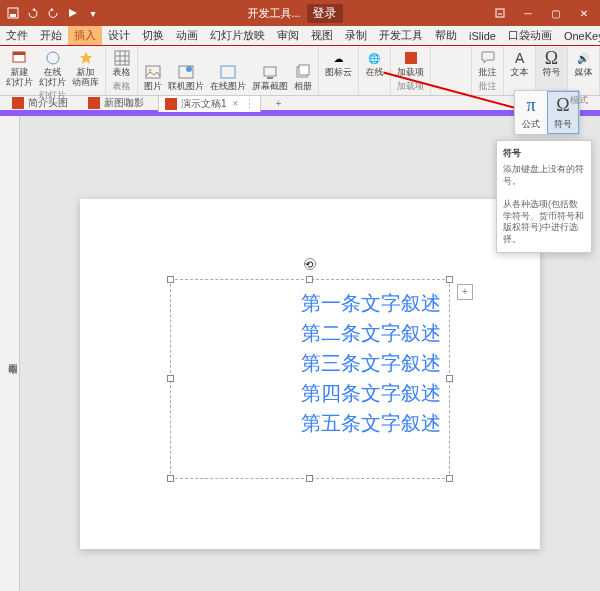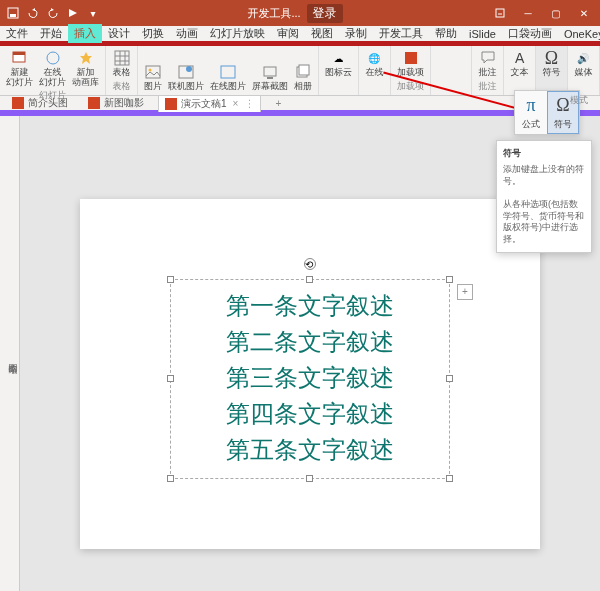--- a/index.html
+++ b/index.html
@@ -4,41 +4,41 @@
 <style>
 *{margin:0;padding:0;box-sizing:border-box;font-family:"Microsoft YaHei",sans-serif}
 body{width:600px;height:591px;background:#f3f2f1;overflow:hidden;position:relative;font-size:10px}
 .titlebar{height:26px;background:#b7472a;display:flex;align-items:center;color:#fff;padding:0 4px}
 .qat{display:flex;gap:2px;align-items:center}
 .qat-btn{width:18px;height:18px;display:flex;align-items:center;justify-content:center;cursor:pointer}
 .titlebar-center{flex:1;text-align:center;font-size:11px;display:flex;align-items:center;justify-content:center;gap:6px}
 .login-badge{background:#8b3520;padding:1px 6px;border-radius:2px;font-size:12px}
 .win-controls{display:flex;gap:4px}
 .win-btn{width:24px;height:20px;display:flex;align-items:center;justify-content:center;cursor:pointer}
-.menubar{height:20px;background:#f3f2f1;display:flex;align-items:center;font-size:11px;color:#333;border-bottom:5px solid #b91c1c}
+.menubar{height:20px;background:#f3f2f1;display:flex;align-items:center;font-size:11px;color:#333;border-bottom:1px solid #b91c1c}
 .menu-tab{padding:2px 6px;cursor:pointer;white-space:nowrap}
-.menu-tab.active{background:#5eead4;color:#b7472a}
+.menu-tab.active{background:#fdba74;color:#b7472a}
 .ribbon{height:50px;background:#f3f2f1;display:flex;border-bottom:1px solid #ccc}
 .ribbon-group{border-right:1px solid #ddd;padding:2px 4px;display:flex;flex-direction:column;align-items:center;justify-content:space-between;min-width:32px}
 .ribbon-btn{display:flex;flex-direction:column;align-items:center;gap:1px;cursor:pointer;padding:1px 2px}
 .ribbon-btn-label{font-size:9px;color:#444;line-height:1.1;text-align:center;white-space:nowrap}
 .ribbon-icon{width:18px;height:18px;display:flex;align-items:center;justify-content:center}
 .ribbon-row{display:flex;gap:2px;flex:1;align-items:flex-end}
 .group-label{font-size:9px;color:#888;text-align:center;width:100%}
 .tabbar{height:20px;background:#f3f2f1;display:flex;align-items:center;padding:2px 6px;gap:8px;border-bottom:6px solid #8b5cf6}
 .doc-tab{display:flex;align-items:center;gap:4px;font-size:10px;color:#555;padding:1px 6px;cursor:pointer}
 .doc-tab.active{background:#fff;border:1px solid #ccc;border-bottom:none}
 .tab-icon{width:12px;height:12px;background:#d04423}
 .tab-close{color:#999;cursor:pointer;padding:0 2px}
 .workspace{position:absolute;top:116px;left:0;right:0;bottom:0;background:#e6e6e6;display:flex}
 .thumb-panel{width:20px;background:#f3f2f1;border-right:1px solid #ccc;writing-mode:vertical-rl;text-align:center;padding-top:6px;font-size:9px;color:#666}
 .slide-area{flex:1;position:relative;display:flex;align-items:center;justify-content:center}
 .slide{width:460px;height:350px;background:#fff;box-shadow:0 2px 8px rgba(0,0,0,.2);position:relative;margin-top:40px}
 .textbox{position:absolute;left:90px;top:80px;width:280px;height:200px;border:1px dashed #aaa}
-.textbox-content{padding:8px;font-size:24px;color:#0f766e;line-height:1.5;text-align:center;font-family:"SimSun",serif}
+.textbox-content{padding:8px;font-size:20px;color:#3b82f6;line-height:1.5;text-align:right;font-family:"SimSun",serif}
 .handle{position:absolute;width:7px;height:7px;background:#fff;border:1px solid #888}
 .handle.tl{top:-4px;left:-4px}.handle.tr{top:-4px;right:-4px}.handle.bl{bottom:-4px;left:-4px}.handle.br{bottom:-4px;right:-4px}
 .handle.tm{top:-4px;left:50%;margin-left:-4px}.handle.bm{bottom:-4px;left:50%;margin-left:-4px}
 .handle.ml{left:-4px;top:50%;margin-top:-4px}.handle.mr{right:-4px;top:50%;margin-top:-4px}
 .rotate-handle{position:absolute;top:-22px;left:50%;margin-left:-6px;width:12px;height:12px;border:1px solid #888;border-radius:50%;background:#fff;cursor:pointer}
 .plus-handle{position:absolute;right:-24px;top:4px;width:16px;height:16px;border:1px solid #aaa;display:flex;align-items:center;justify-content:center;color:#888;cursor:pointer;background:#fff}
 .symbol-dropdown{position:absolute;top:90px;right:20px;width:66px;height:45px;background:#f9f9f9;border:1px solid #ccc;box-shadow:0 2px 6px rgba(0,0,0,.15);display:flex;z-index:10}
 .dd-item{width:33px;display:flex;flex-direction:column;align-items:center;justify-content:center;gap:2px;cursor:pointer;font-size:9px;color:#444}
 .dd-item.hl{background:#dce6f2;border:1px solid #7ba7d7}
 .arrow-line{position:absolute;top:113px;right:62px;width:160px;height:2px;background:#d00;transform:rotate(15deg);transform-origin:right center;z-index:9}

